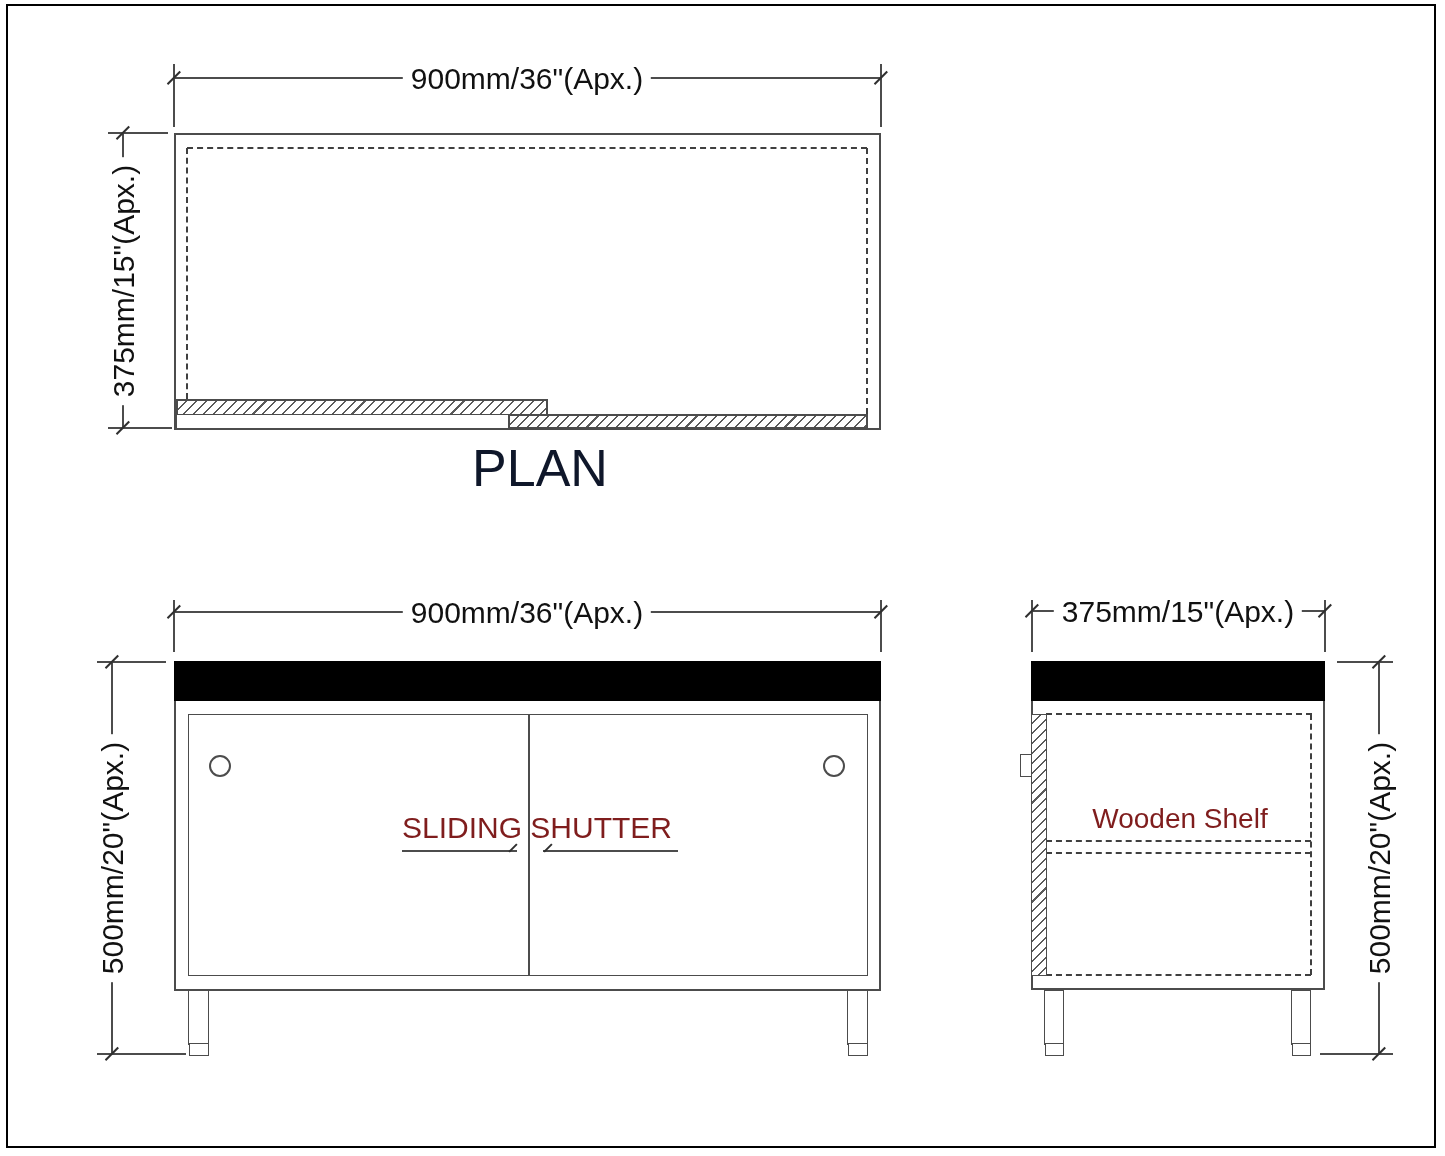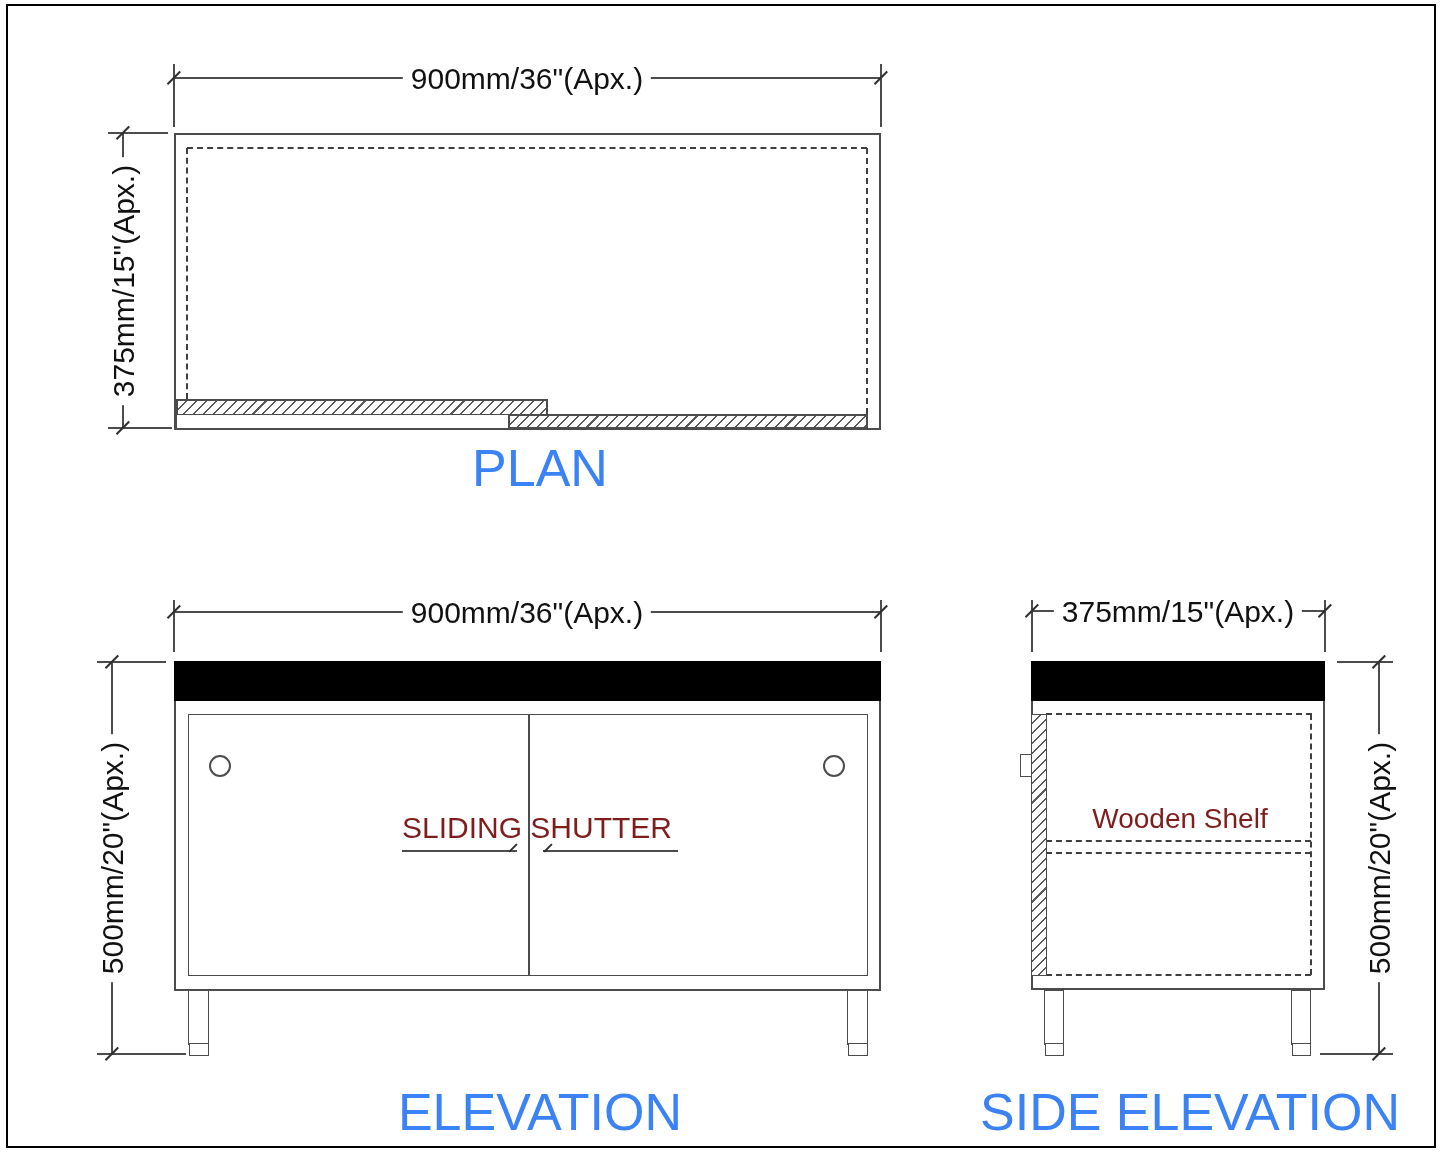--- a/index.html
+++ b/index.html
@@ -16,21 +16,21 @@
   .hatch{background:repeating-linear-gradient(135deg,#ffffff 0px,#ffffff 5.5px,#5a5a5a 5.5px,#5a5a5a 7px);}
   .black-band{position:absolute;background:#000;}
   .tick{position:absolute;width:18px;height:2.4px;background:#2f2f2f;transform:translate(-50%,-50%) rotate(-45deg);}
   .tick-sm{position:absolute;width:11px;height:2px;background:#2f2f2f;transform:translate(-50%,-50%) rotate(-45deg);}
   .circle{position:absolute;border:2px solid #4c4c4c;border-radius:50%;background:#fff;box-sizing:border-box;}
   .dim-h{position:absolute;transform:translate(-50%,-50%);font-size:30px;color:#111;background:#fff;
          padding:0 8px;white-space:nowrap;line-height:1.1;}
   .dim-v{position:absolute;transform:translate(-50%,-50%) rotate(-90deg);font-size:30px;color:#111;background:#fff;
          padding:0 8px;white-space:nowrap;line-height:1.1;}
   .plain-label{position:absolute;transform:translate(-50%,-50%);font-size:30px;color:#7f1d1d;white-space:nowrap;line-height:1.1;}
-  .title{position:absolute;transform:translateX(-50%);font-size:52px;color:#3b82f6;white-space:nowrap;line-height:1;}
+  .title{position:absolute;transform:translateX(-50%);font-size:52px;color:#0f172a;white-space:nowrap;line-height:1;}
   .frame{position:absolute;left:6px;top:4px;width:1430px;height:1144px;border:2px solid #000;box-sizing:border-box;}
 </style>
 </head>
 <body>
 
 <div id="stage">
 
   <div class="frame"></div>
 
   <div class="vl" style="left:173px;top:64px;height:63px;"></div>
@@ -82,21 +82,20 @@
   <div class="hl" style="left:402px;top:850px;width:115px;height:1.8px;"></div>
   <div class="tick-sm" style="left:513px;top:848px;"></div>
   <div class="hl" style="left:543px;top:850px;width:135px;height:1.8px;"></div>
   <div class="tick-sm" style="left:548px;top:848px;"></div>
 
   <div class="rect rect-thin" style="left:188px;top:990px;width:21px;height:55px;"></div>
   <div class="rect rect-thin" style="left:189px;top:1043px;width:20px;height:13px;"></div>
   <div class="rect rect-thin" style="left:847px;top:990px;width:21px;height:55px;"></div>
   <div class="rect rect-thin" style="left:848px;top:1043px;width:20px;height:13px;"></div>
 
-  <div class="title" style="left:540px;top:1086px;">ELEVATION</div>
 
   <div class="vl" style="left:1031px;top:600px;height:52px;"></div>
   <div class="vl" style="left:1324px;top:600px;height:52px;"></div>
   <div class="hl" style="left:1032px;top:610px;width:293px;"></div>
   <div class="tick" style="left:1032px;top:611px;"></div>
   <div class="tick" style="left:1325px;top:611px;"></div>
   <div class="dim-h" style="left:1178px;top:611px;">375mm/15"(Apx.)</div>
 
   <div class="hl" style="left:1337px;top:661px;width:56px;"></div>
   <div class="hl" style="left:1320px;top:1053px;width:73px;"></div>
@@ -115,15 +114,14 @@
   <div class="rect rect-thin hatch" style="left:1031px;top:714px;width:16px;height:262px;"></div>
   <div class="rect rect-thin" style="left:1020px;top:754px;width:12px;height:23px;"></div>
 
   <div class="plain-label" style="left:1180px;top:819px;font-size:28px;">Wooden Shelf</div>
 
   <div class="rect rect-thin" style="left:1044px;top:990px;width:20px;height:55px;"></div>
   <div class="rect rect-thin" style="left:1045px;top:1043px;width:19px;height:13px;"></div>
   <div class="rect rect-thin" style="left:1291px;top:990px;width:20px;height:55px;"></div>
   <div class="rect rect-thin" style="left:1292px;top:1043px;width:19px;height:13px;"></div>
 
-  <div class="title" style="left:1190px;top:1086px;">SIDE ELEVATION</div>
 
 </div>
 
 </body></html>

